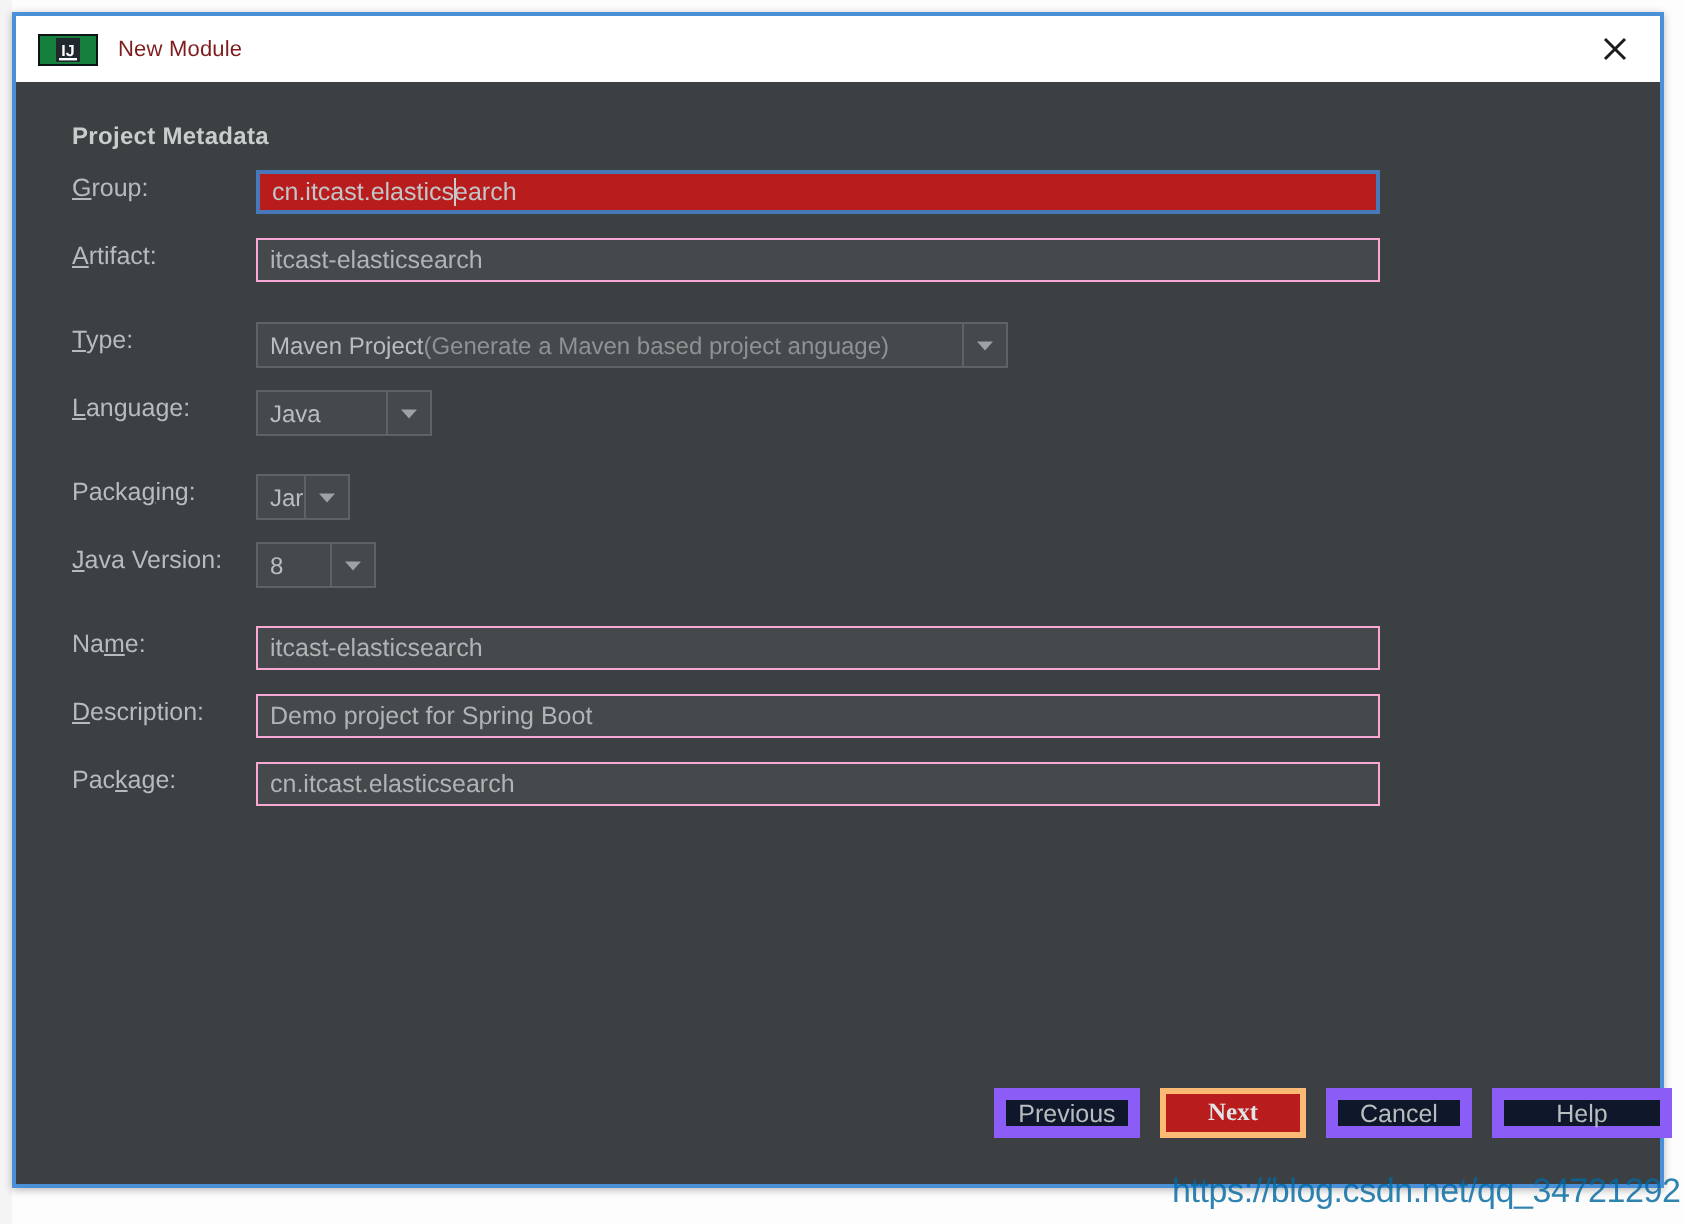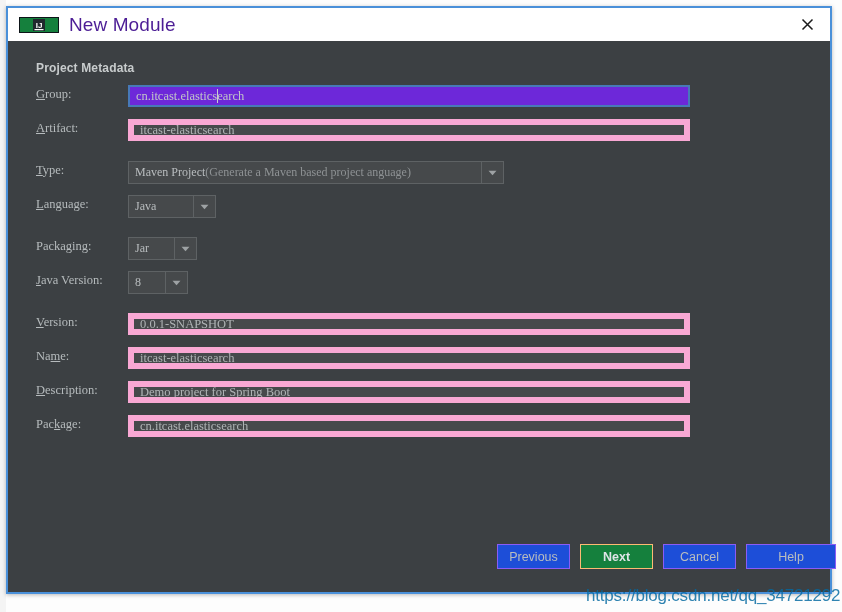--- a/index.html
+++ b/index.html
@@ -45,35 +45,35 @@
   .titlebar {
     height: 33px;
     background: #ffffff;
     display: flex;
     align-items: center;
     position: relative;
     box-sizing: border-box;
   }
   .title-icon {
     margin-left: 11px;
-    width: 40px;
+    width: 30px;
     height: 16px;
     background: #15803d;
     border: 1px solid #0d1418;
     display: flex;
     align-items: center;
     justify-content: center;
     box-sizing: border-box;
     flex: 0 0 auto;
   }
   .title-icon svg { display: block; }
   .title-text {
     margin-left: 10px;
-    font-size: 19px;
-    color: #4c1d95;
+    font-size: 11px;
+    color: #7f1d1d;
     letter-spacing: 0.1px;
     white-space: nowrap;
   }
   .title-close {
     position: absolute;
     right: 0;
     top: 0;
     width: 46px;
     height: 33px;
     display: flex;
@@ -102,21 +102,20 @@
     color: #c8cccd;
     letter-spacing: 0.15px;
   }
 
   
   .form {
     position: absolute;
     left: 0;
     top: 44px;
     right: 0;
-    font-family: Liberation Serif, serif;
   }
   .row {
     position: relative;
     height: 22px;
     margin-bottom: 12px;
   }
   .row.gap { margin-bottom: 20px; }
 
   .lbl {
     position: absolute;
@@ -131,33 +130,33 @@
     text-underline-offset: 1px;
   }
 
   .field {
     position: absolute;
     left: 120px;
     top: 0;
     width: 562px;
     height: 22px;
     background: #46494b;
-    border: 6px solid #f9a8d4;
+    border: 1px solid #f9a8d4;
     box-sizing: border-box;
     display: flex;
     align-items: center;
     padding-left: 6px;
     font-size: 12.5px;
     color: #b0b4b6;
     white-space: nowrap;
     overflow: hidden;
   }
   .field.focused {
     border: 2px solid #4779b8;
-    background: #6d28d9;
+    background: #b91c1c;
     color: #c2c6c8;
     text-align: right;
   }
   .caret {
     display: inline-block;
     width: 1px;
     height: 14px;
     background: #c9cdd0;
     vertical-align: middle;
     margin: 0 -0.5px;
@@ -192,51 +191,52 @@
     border-left: 1px solid #5e6264;
     display: flex;
     align-items: center;
     justify-content: center;
     background: #46494b;
   }
   .combo .arrow svg { display: block; }
 
   .combo.type    { width: 376px; }
   .combo.lang    { width: 88px; justify-content: flex-end;  }
-  .combo.pack    { width: 69px;  }
+  .combo.pack    { width: 47px;  }
   .combo.javaver { width: 60px;  }
 
   
   .footer {
     position: absolute;
     left: 0;
     right: 0;
     bottom: 22px;
     height: 26px;
   }
   .btn {
     position: absolute;
     top: 0;
     height: 25px;
-    background: #1d4ed8;
-    border: 1px solid #8b5cf6;
+    background: #0f172a;
+    border: 6px solid #8b5cf6;
     box-sizing: border-box;
     display: flex;
     align-items: center;
     justify-content: center;
     font-size: 12.5px;
     color: #b9bdbf;
     cursor: pointer;
     user-select: none;
   }
   .btn.primary {
-    background: #15803d;
-    border: 1px solid #fdba74;
+    background: #b91c1c;
+    border: 3px solid #fdba74;
     color: #dfe4e7;
     font-weight: bold;
+    font-family: Liberation Serif, serif;
   }
   .btn-previous { left: 489px; width: 73px; }
   .btn-next     { left: 572px; width: 73px; }
   .btn-cancel   { left: 655px; width: 73px; }
   .btn-help     { left: 738px; width: 90px; }
 
   
   .watermark {
     position: absolute;
     left: 586px;
@@ -339,24 +339,20 @@
         <div class="combo javaver">
           <span class="val">8</span>
           <span class="arrow">
             <svg width="9" height="6" viewBox="0 0 9 6">
                 <path d="M0.5 0.8 L4.5 5.2 L8.5 0.8 Z" fill="#9ea2a4"></path>
               </svg>
           </span>
         </div>
       </div>
 
-      <div class="row">
-        <div class="lbl"><span></span><u>V</u><span>ersion:</span></div>
-        <div class="field">0.0.1-SNAPSHOT</div>
-      </div>
 
       <div class="row">
         <div class="lbl"><span>Na</span><u>m</u><span>e:</span></div>
         <div class="field">itcast-elasticsearch</div>
       </div>
 
       <div class="row">
         <div class="lbl"><span></span><u>D</u><span>escription:</span></div>
         <div class="field">Demo project for Spring Boot</div>
       </div>

